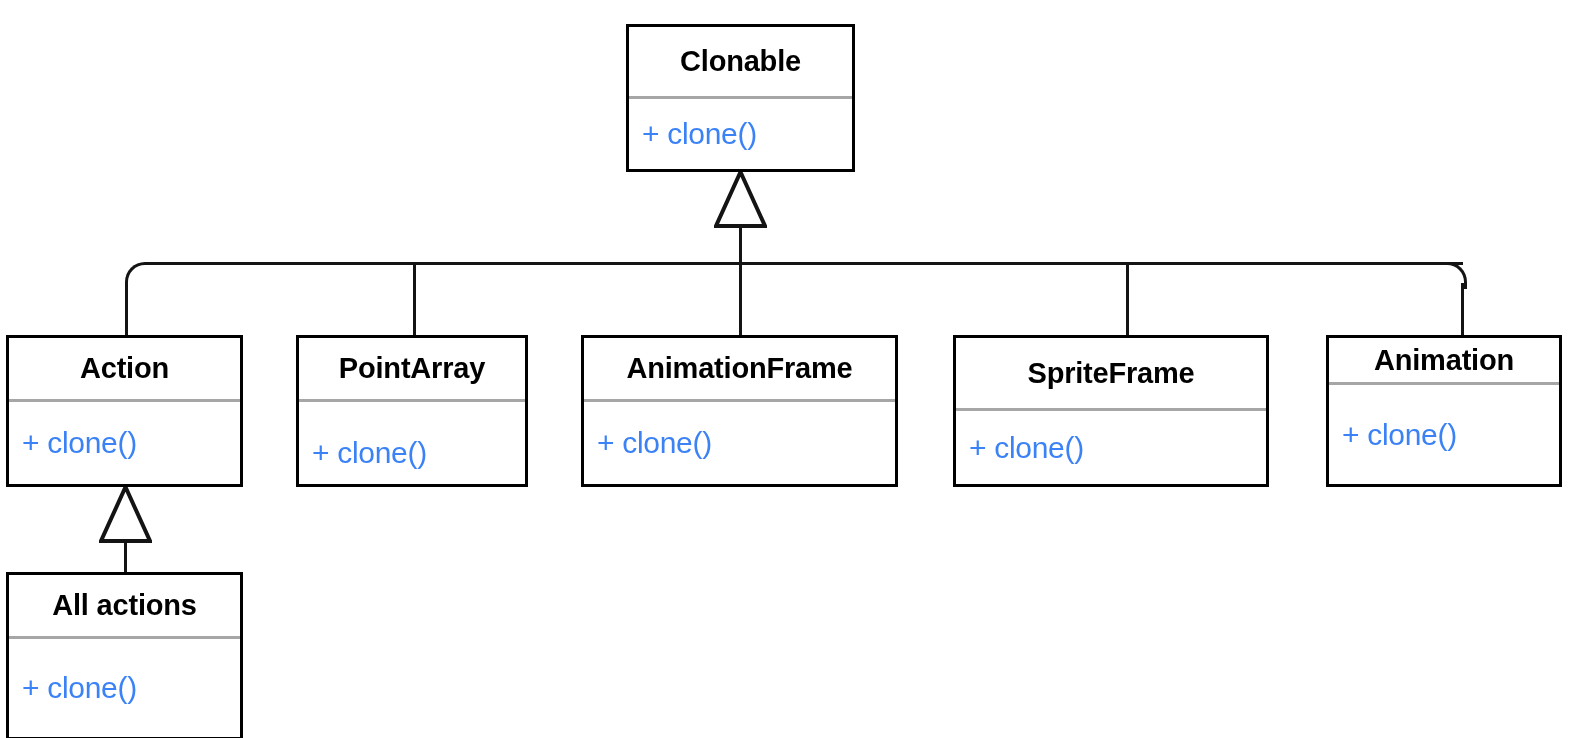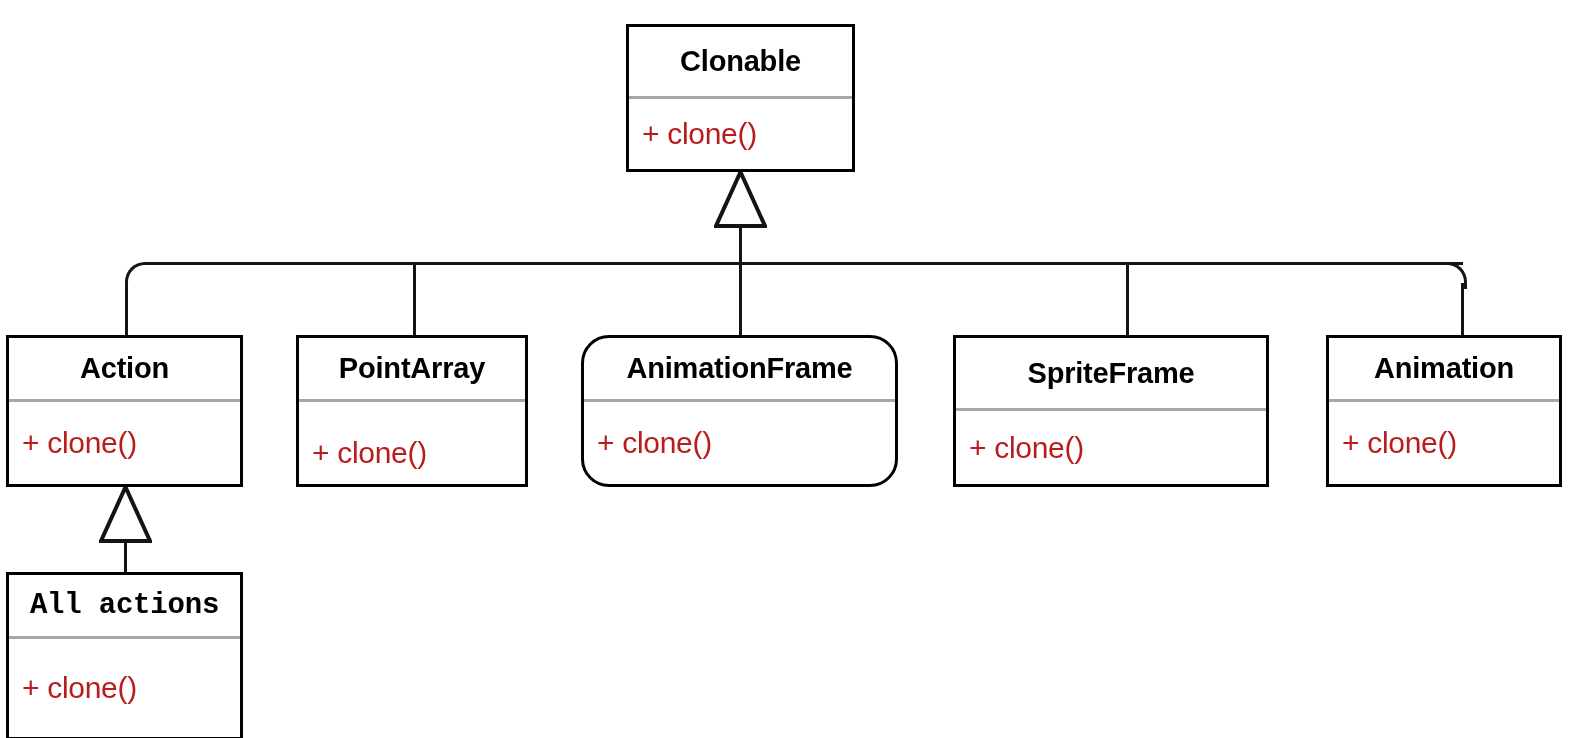--- a/index.html
+++ b/index.html
@@ -45,21 +45,21 @@
     box-sizing: border-box;
     display: flex;
     align-items: center;
     justify-content: flex-start;
     padding-left: 13px;
     flex: 1 1 auto;
   }
   .uml-member-text {
     font-weight: normal;
     font-size: 30px;
-    color: #b91c1c;
+    color: #3b82f6;
     letter-spacing: -0.3px;
     white-space: nowrap;
   }
   
   .edge-v {
     position: absolute;
     width: 3px;
     background: #141414;
     z-index: 1;
   }
@@ -134,56 +134,56 @@
 
   <div class="uml-class" style="left:296px; top:335px; width:232px; height:152px;gap:20px;">
     <div class="uml-name-compartment" style="height:64px;">
       <span class="uml-name-text">PointArray</span>
     </div>
     <div class="uml-members-compartment">
       <span class="uml-member-text">+ clone()</span>
     </div>
   </div>
 
-  <div class="uml-class" style="left:581px; top:335px; width:317px; height:152px;border-radius:28px;">
+  <div class="uml-class" style="left:581px; top:335px; width:317px; height:152px;">
     <div class="uml-name-compartment" style="height:64px;">
       <span class="uml-name-text">AnimationFrame</span>
     </div>
     <div class="uml-members-compartment">
       <span class="uml-member-text">+ clone()</span>
     </div>
   </div>
 
   <div class="uml-class" style="left:953px; top:335px; width:316px; height:152px;">
     <div class="uml-name-compartment" style="height:73px;">
       <span class="uml-name-text">SpriteFrame</span>
     </div>
     <div class="uml-members-compartment">
       <span class="uml-member-text">+ clone()</span>
     </div>
   </div>
 
   <div class="uml-class" style="left:1326px; top:335px; width:236px; height:152px;">
-    <div class="uml-name-compartment" style="height:64px;">
+    <div class="uml-name-compartment" style="height:47px;">
       <span class="uml-name-text">Animation</span>
     </div>
     <div class="uml-members-compartment">
       <span class="uml-member-text">+ clone()</span>
     </div>
   </div>
 
   <div class="gen-arrow" style="left:99px; top:485px; width:53px; height:58px;">
     <svg width="53" height="58" viewBox="0 0 53 58" aria-hidden="true">
       <polygon points="26.5,2 51,56 2,56" fill="#ffffff" stroke="#141414" stroke-width="4" stroke-linejoin="miter"></polygon>
     </svg>
   </div>
   <div class="edge-v" style="left:124px; top:541px; height:33px;"></div>
 
   <div class="uml-class" style="left:6px; top:572px; width:237px; height:168px;">
-    <div class="uml-name-compartment" style="height:64px;font-family:Liberation Mono, monospace;">
+    <div class="uml-name-compartment" style="height:64px;">
       <span class="uml-name-text">All actions</span>
     </div>
     <div class="uml-members-compartment">
       <span class="uml-member-text">+ clone()</span>
     </div>
   </div>
 
 </div>
 
 </body></html>

